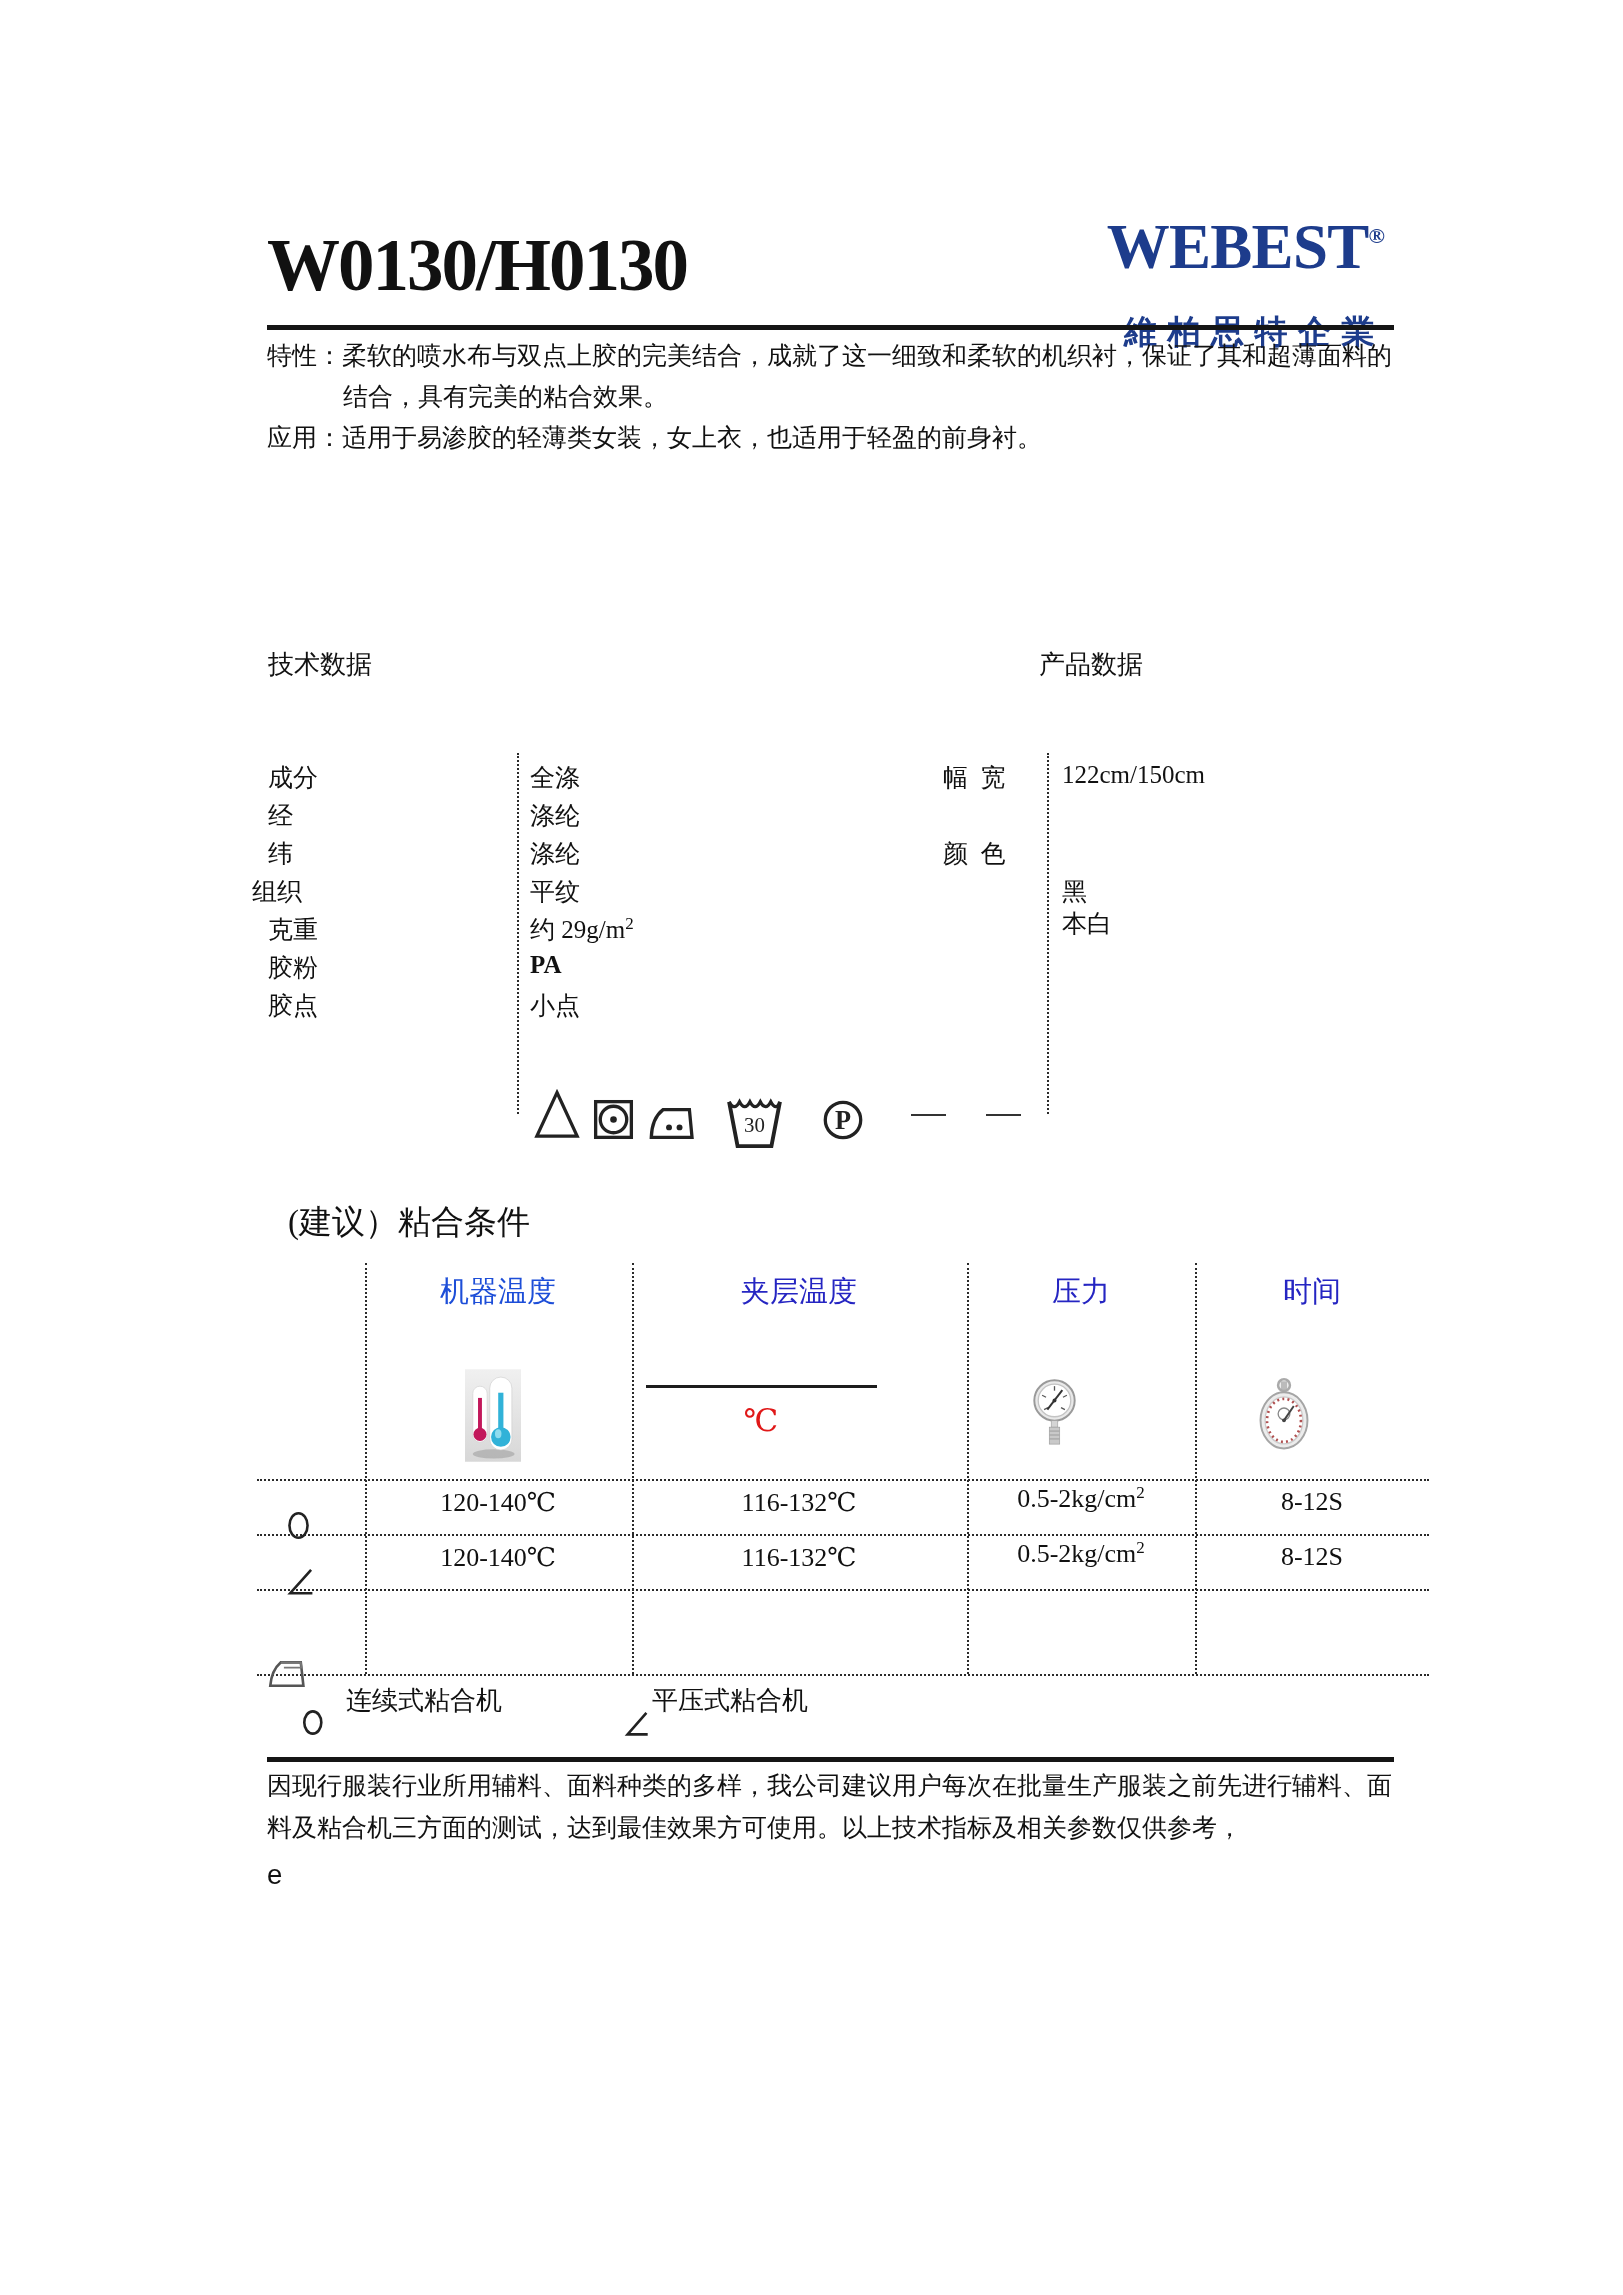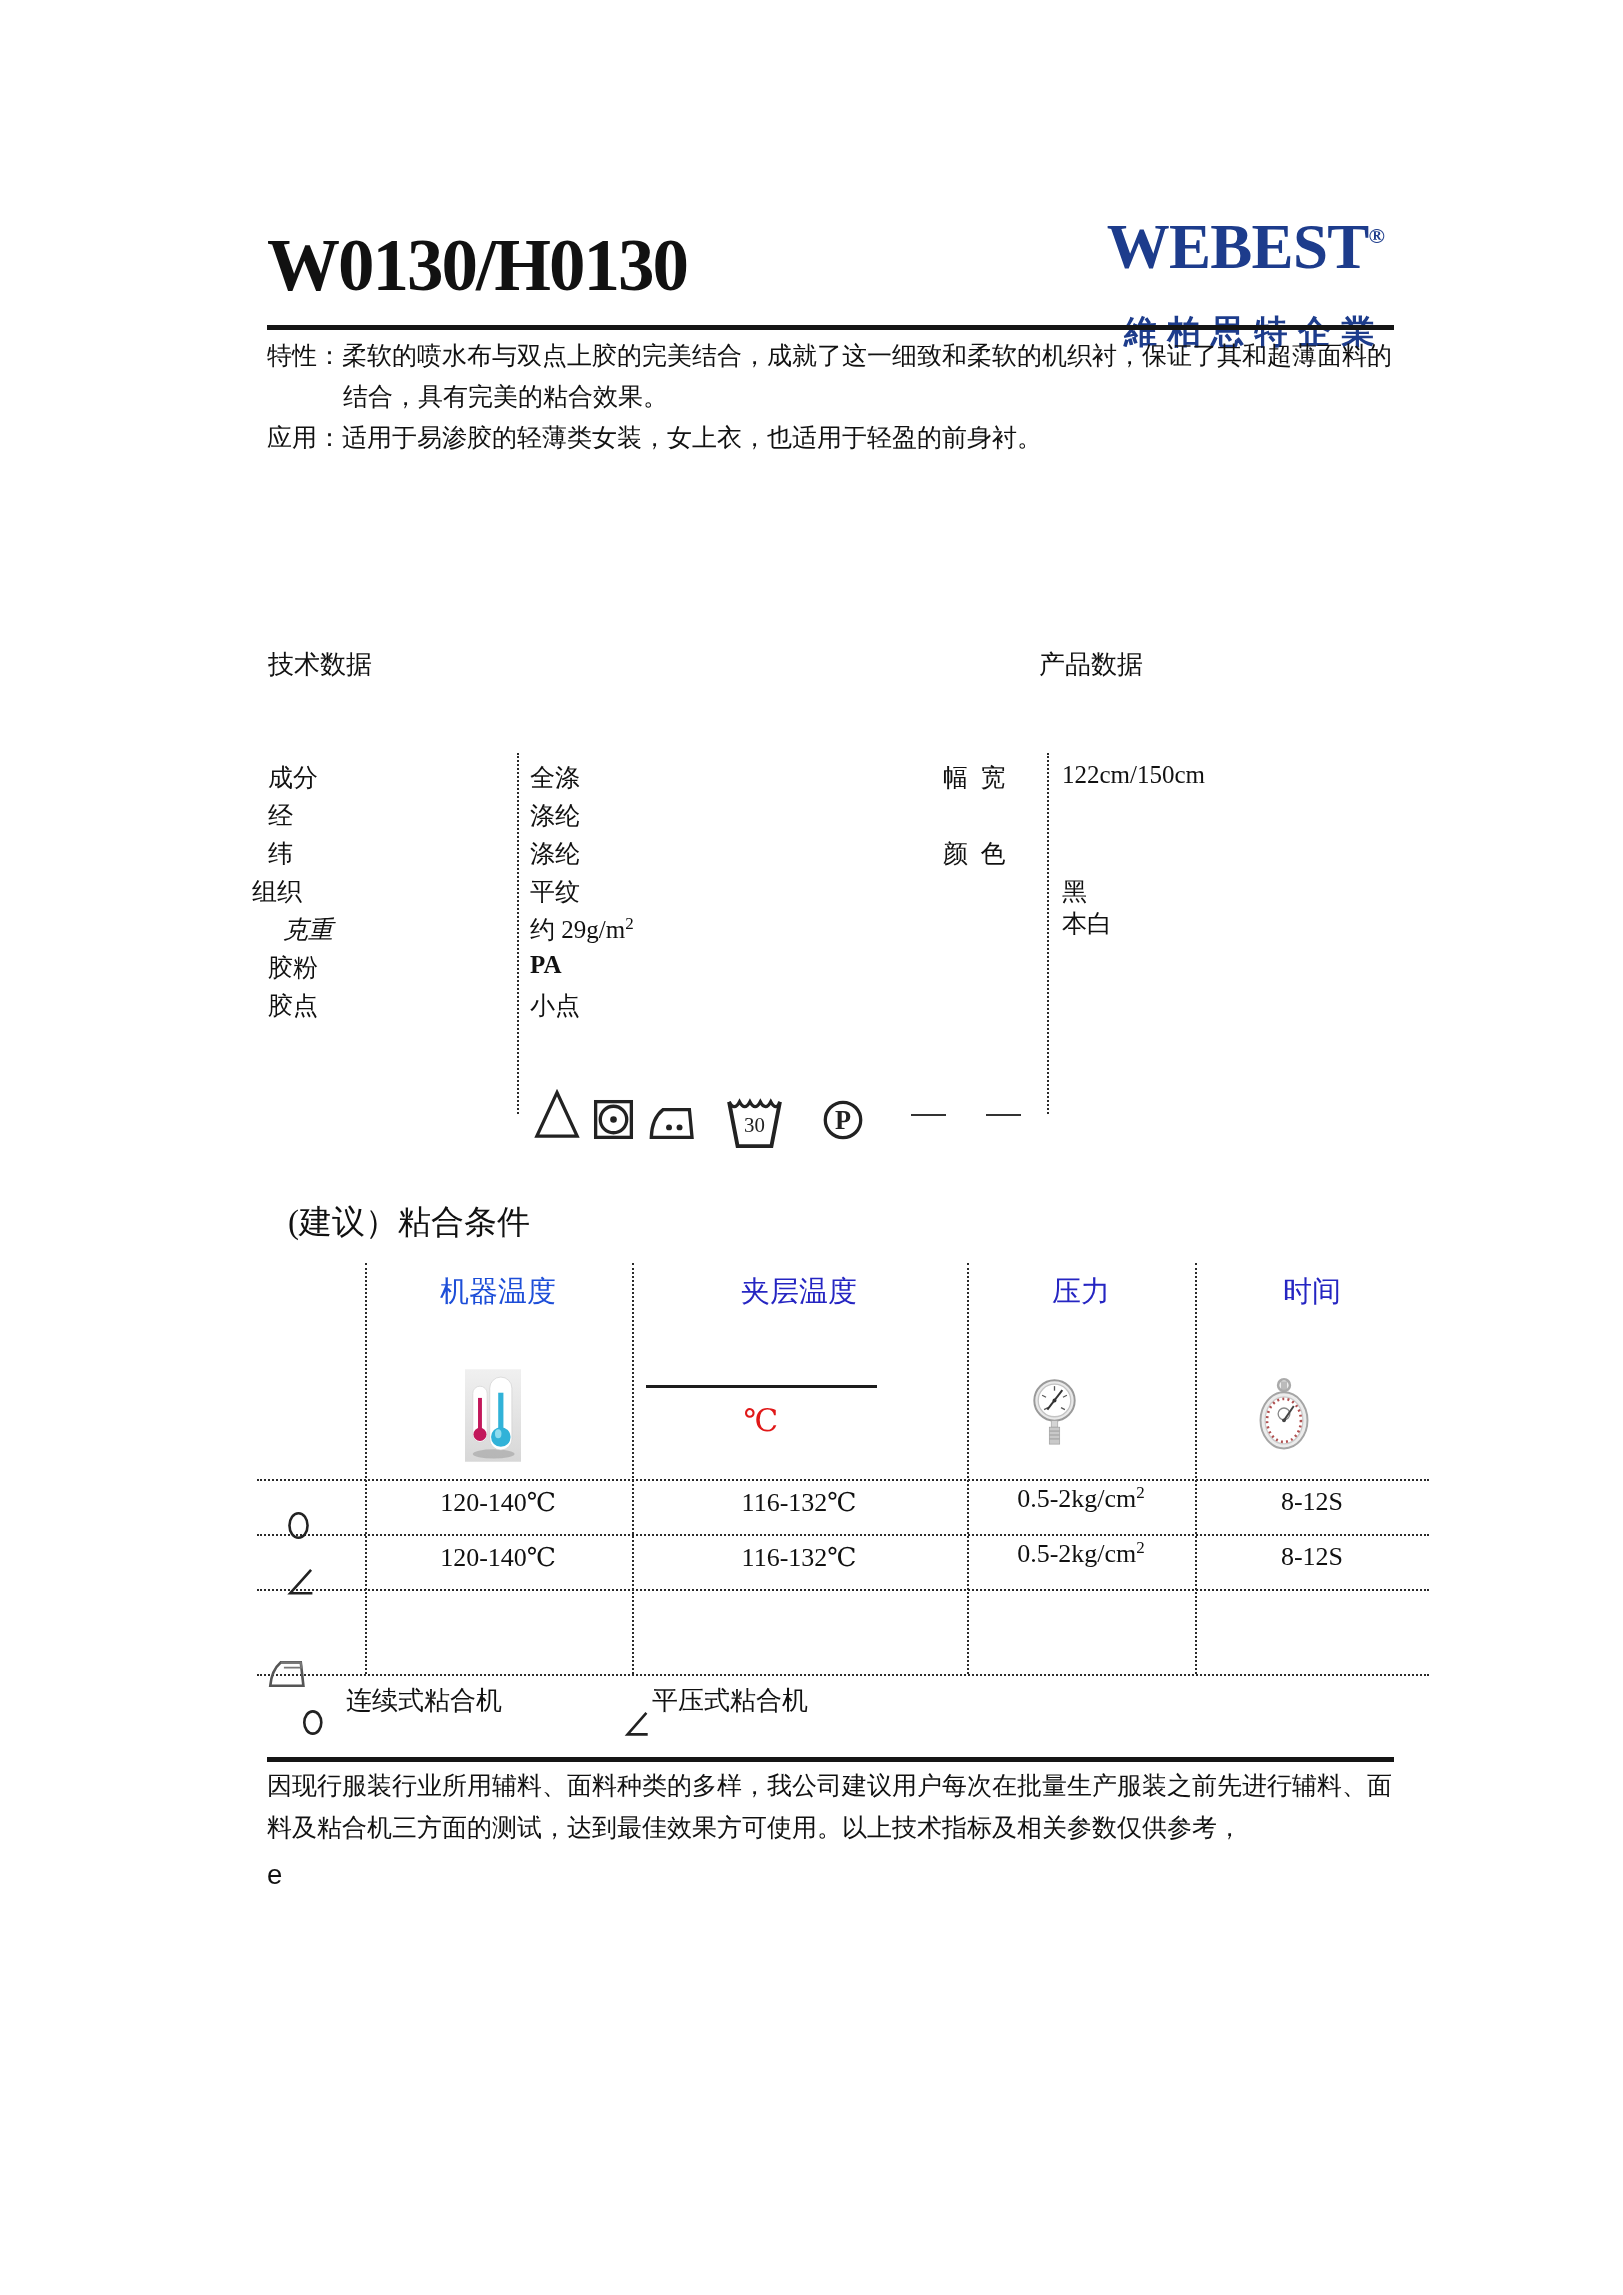--- a/index.html
+++ b/index.html
@@ -55,21 +55,21 @@
   <div class="abs dot-v" style="left:1047px;top:753px;height:361px;"></div>
 
   <div class="abs tbl-text" style="left:268px;top:761px;">成分</div>
   <div class="abs tbl-text" style="left:530px;top:761px;">全涤</div>
   <div class="abs tbl-text" style="left:268px;top:799px;">经</div>
   <div class="abs tbl-text" style="left:530px;top:799px;">涤纶</div>
   <div class="abs tbl-text" style="left:268px;top:837px;">纬</div>
   <div class="abs tbl-text" style="left:530px;top:837px;">涤纶</div>
   <div class="abs tbl-text" style="left:252px;top:875px;">组织</div>
   <div class="abs tbl-text" style="left:530px;top:875px;">平纹</div>
-  <div class="abs tbl-text" style="left:268px;top:913px;font-style:italic;margin-left:15px;">克重</div>
+  <div class="abs tbl-text" style="left:268px;top:913px;">克重</div>
   <div class="abs tbl-text" style="left:530px;top:913px;"><span>约 29g/m</span><span class="sup">2</span></div>
   <div class="abs tbl-text" style="left:268px;top:951px;">胶粉</div>
   <div class="abs tbl-text" style="left:530px;top:951px;font-weight:bold;">PA</div>
   <div class="abs tbl-text" style="left:268px;top:989px;">胶点</div>
   <div class="abs tbl-text" style="left:530px;top:989px;">小点</div>
 
   <div class="abs tbl-text" style="left:943px;top:761px;">幅  宽</div>
   <div class="abs tbl-text" style="left:1062px;top:761px;">122cm/150cm</div>
   <div class="abs tbl-text" style="left:943px;top:837px;">颜  色</div>
   <div class="abs tbl-text" style="left:1062px;top:871px;margin-top:36px;">本白</div>

